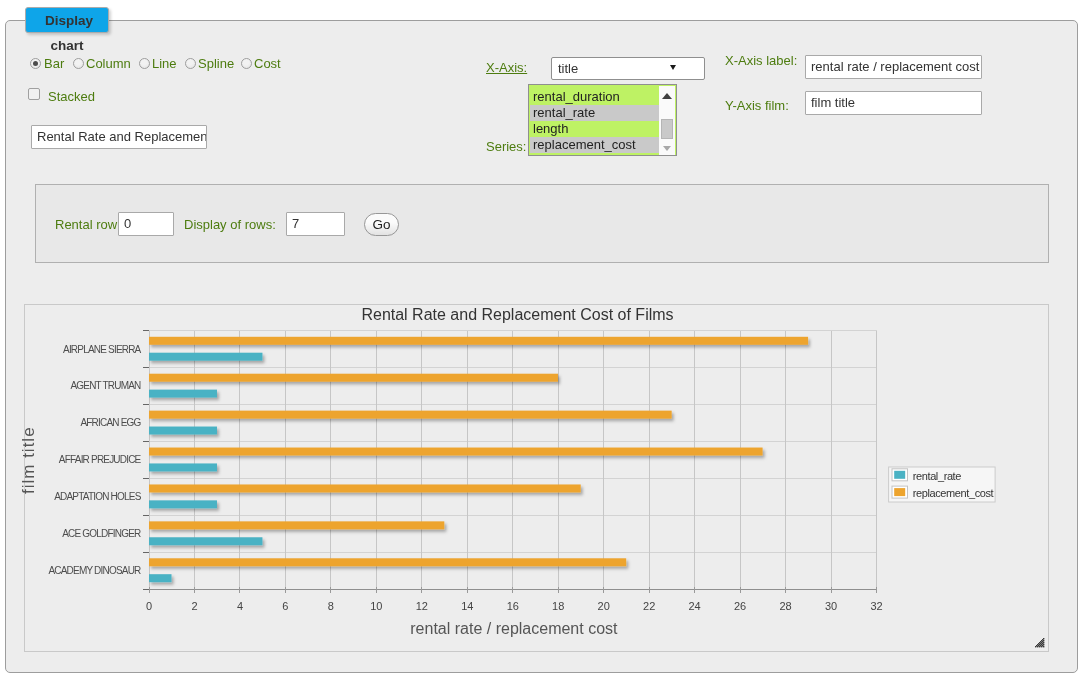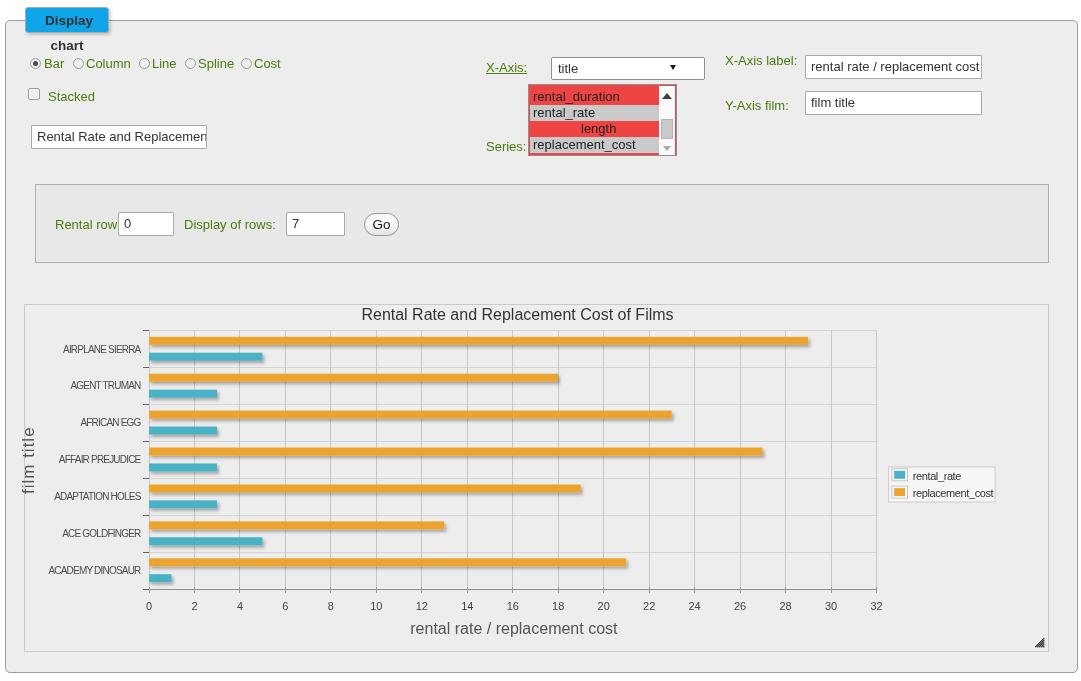--- a/index.html
+++ b/index.html
@@ -16,21 +16,21 @@
     background:radial-gradient(circle at 45% 35%, #f2f2f2 35%, #e2e2e2); }
   .radio.on::after { content:""; position:absolute; left:2px; top:2px; width:5px; height:5px;
     border-radius:50%; background:#4c4c4c; }
   .checkbox { width:12px; height:12px; border:1px solid #a0a0a0; background:#f1f1f1; border-radius:2px; }
   .tinput { background:#fff; border:1px solid #a9a9a9; border-radius:1px; font-size:13px; color:#333;
     line-height:22px; padding-left:5px; overflow:hidden; white-space:nowrap; }
   #selectbox { left:529px; top:57px; width:154px; height:23px; background:#fff; border:1px solid #8f8f8f;
     border-radius:2px; font-size:13px; color:#333; line-height:21px; padding-left:6px;margin-left:22px; }
   #selarrow { left:669.5px; top:64.5px; width:0; height:0; border-left:3.5px solid transparent;
     border-right:3.5px solid transparent; border-top:5.5px solid #1a1a1a; }
-  #listbox { left:528px; top:84px; width:149px; height:72px; background:#ef4444; border:1px solid #8f8f8f; }
+  #listbox { left:528px; top:84px; width:149px; height:72px; background:#bef264; border:1px solid #8f8f8f; }
   .opt { position:absolute; left:1px; width:130px; height:16px; font-size:13px; color:#222;
     line-height:16px; padding-left:3px; white-space:nowrap; }
   .opt.sel { background:#c9c9c9; }
   #sbar { position:absolute; right:1px; top:1px; width:16px; height:69px; background:#fafafa; }
   #sthumb { position:absolute; left:2px; top:33px; width:12px; height:20px; background:#c9c9c9; border:1px solid #b5b5b5; }
   .sarr-up { position:absolute; left:3px; top:7px; width:0; height:0; border-left:5px solid transparent;
     border-right:5px solid transparent; border-bottom:6px solid #404040; }
   .sarr-dn { position:absolute; left:4px; bottom:4px; width:0; height:0; border-left:4px solid transparent;
     border-right:4px solid transparent; border-top:5px solid #a8a8a8; }
   #graybox { left:35px; top:184px; width:1014px; height:79px; background:#e8e8e8; border:1px solid #b0b0b0; }
@@ -61,21 +61,21 @@
   <div class="abs tinput" style="left:31px; top:125px; width:176px; height:24px;">Rental Rate and Replacement Cost of Films</div>
 
   <div class="abs lbl" style="left:486px; top:60px;text-decoration:underline;">X-Axis:</div>
   <div class="abs" id="selectbox">title</div>
   <div class="abs" id="selarrow"></div>
 
   <div class="abs lbl" style="left:486px; top:139px;">Series:</div>
   <div class="abs" id="listbox">
     <div class="opt" style="top:4px;">rental_duration</div>
     <div class="opt sel" style="top:20px;">rental_rate</div>
-    <div class="opt" style="top:36px;margin-left:48px;">length</div>
+    <div class="opt" style="top:36px;">length</div>
     <div class="opt sel" style="top:52px;">replacement_cost</div>
     <div id="sbar">
       <div class="sarr-up"></div>
       <div id="sthumb"></div>
       <div class="sarr-dn"></div>
     </div>
   </div>
 
   <div class="abs lbl" style="left:725px; top:53px;">X-Axis label:</div>
   <div class="abs tinput" style="left:805px; top:55px; width:177px; height:24px;">rental rate / replacement cost</div>

